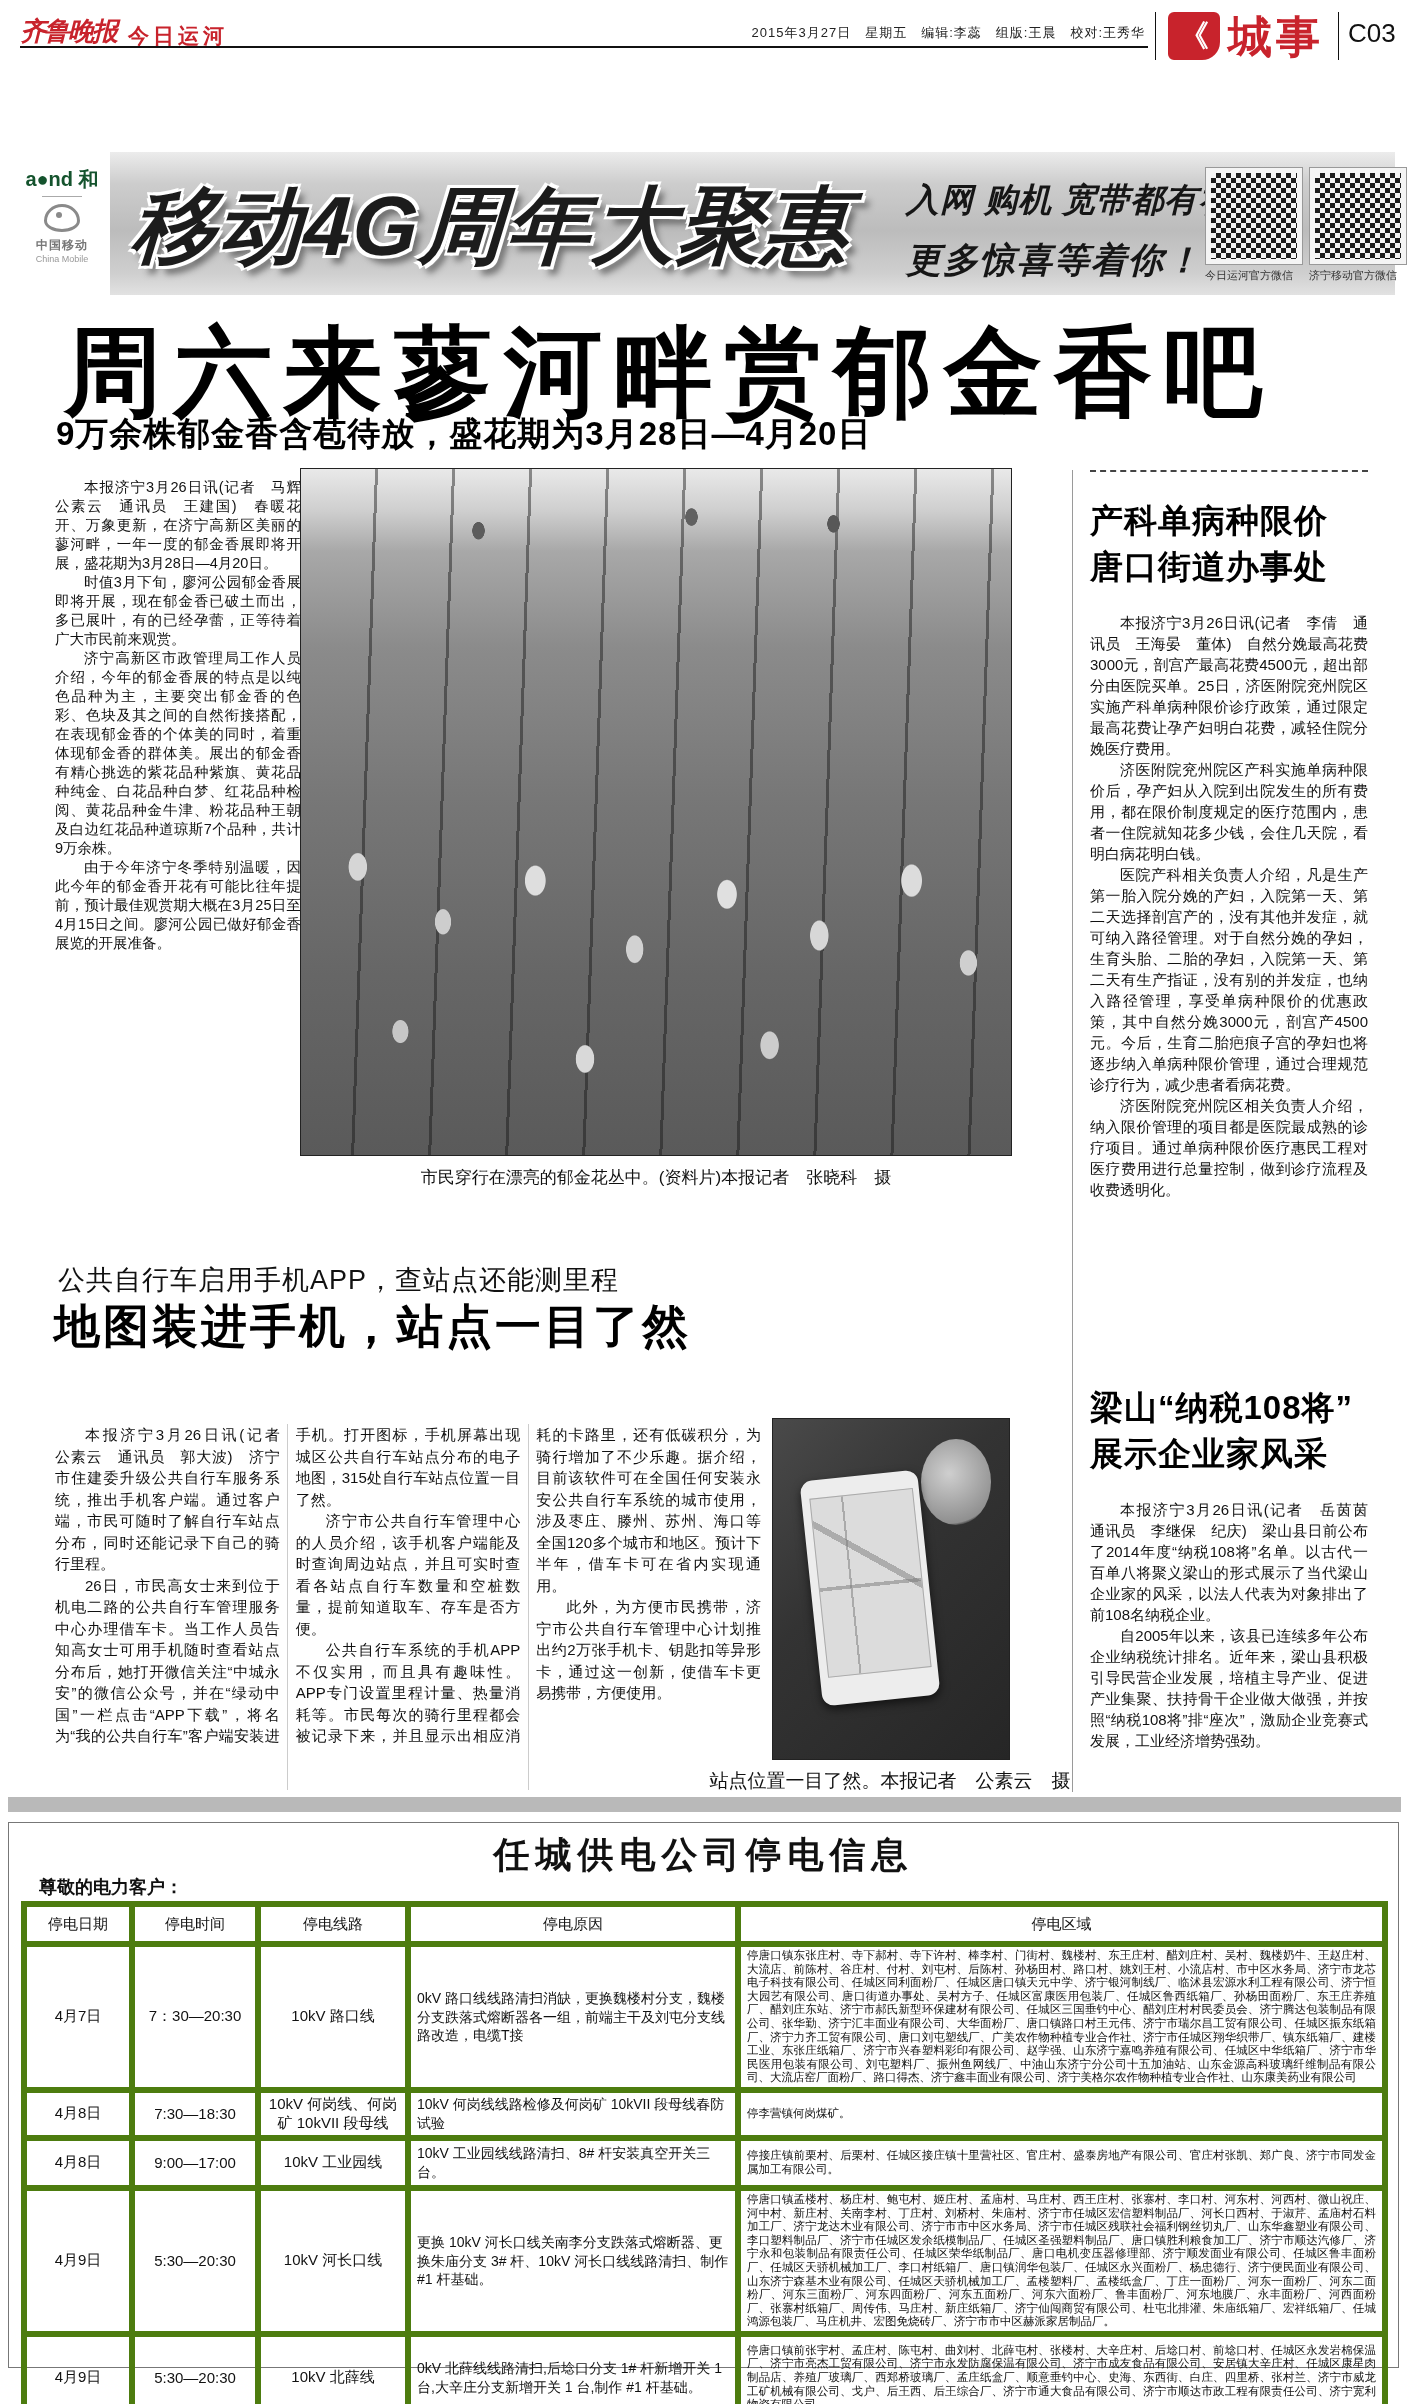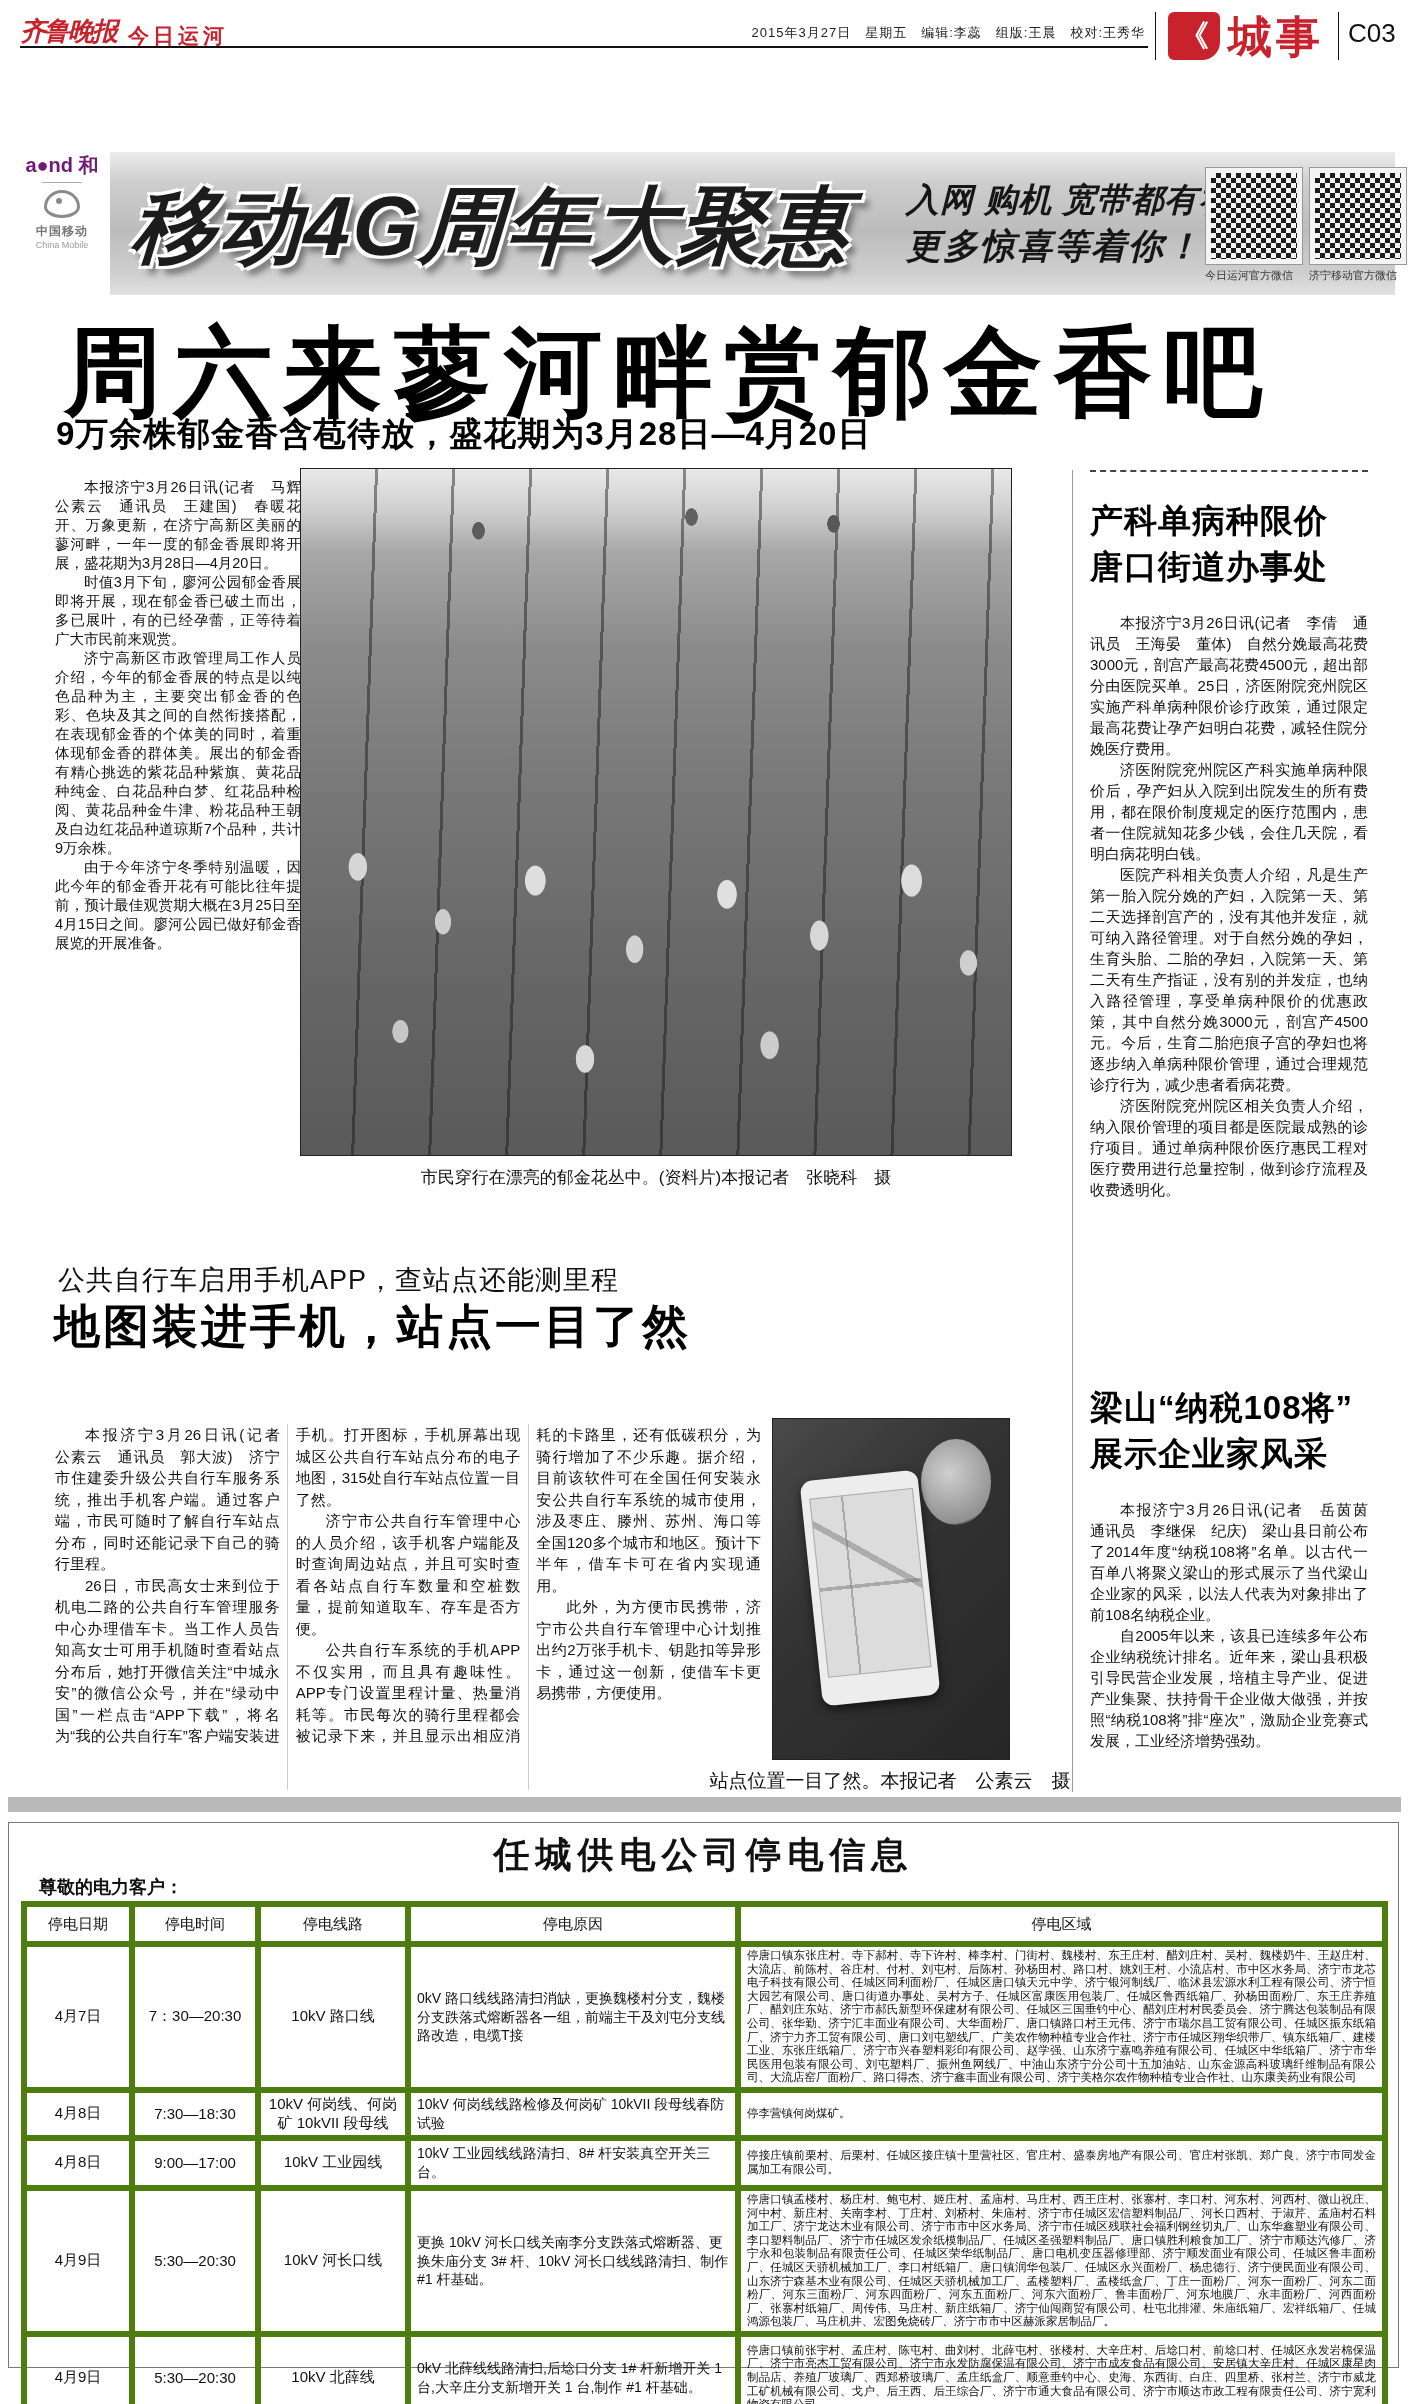--- a/index.html
+++ b/index.html
@@ -17,32 +17,32 @@
   .mast-vline1{position:absolute;left:1155px;top:12px;width:1px;height:48px;background:#111;}
   .badge{position:absolute;left:1168px;top:12px;width:52px;height:48px;background:#c8232c;border-radius:6px 6px 18px 6px;
     color:#fff;font-size:30px;font-weight:900;text-align:center;line-height:48px;}
   .section-name{position:absolute;left:1228px;top:8px;font-size:44px;font-weight:900;color:#c8232c;letter-spacing:4px;}
   .mast-vline2{position:absolute;left:1338px;top:12px;width:1px;height:48px;background:#111;}
   .page-no{position:absolute;left:1348px;top:18px;font-size:26px;color:#111;font-weight:500;}
   
   .ad{position:absolute;left:14px;top:152px;width:1381px;height:143px;
     background:linear-gradient(180deg,#ececec 0%,#cdcdcd 22%,#bcbcbc 55%,#cfcfcf 85%,#e2e2e2 100%);}
   .ad-left{position:absolute;left:0;top:0;width:96px;height:143px;background:#fff;text-align:center;}
-  .and-logo{margin-top:3px;font-size:20px;font-weight:900;color:#701a75;line-height:20px;}
+  .and-logo{margin-top:17px;font-size:20px;font-weight:900;color:#14532d;line-height:20px;}
   .and-sep{width:40px;height:1px;background:#aaa;margin:7px auto;}
   .cm-glyph{width:30px;height:22px;margin:0 auto;border:3px solid #8a8a8a;border-radius:50% 50% 50% 50%/60% 60% 40% 40%;position:relative;}
   .cm-glyph:after{content:"";position:absolute;left:9px;top:5px;width:6px;height:6px;background:#8a8a8a;border-radius:50%;}
   .cm-name{font-size:12px;color:#777;font-weight:700;margin-top:5px;letter-spacing:1px;}
   .cm-en{font-size:9px;color:#999;}
   .ad-headline{position:absolute;left:118px;top:18px;width:760px;font-size:84px;font-weight:900;font-style:italic;
     color:#1c1c1c;letter-spacing:2px;white-space:nowrap;transform:skewX(-3deg);
     text-shadow:-3px -3px 0 #fff,3px -3px 0 #fff,-3px 3px 0 #fff,3px 3px 0 #fff,7px 8px 6px rgba(40,40,40,.55);}
   .ad-lines{position:absolute;left:892px;top:26px;width:300px;font-weight:900;color:#161616;font-style:italic;}
   .ad-line1{font-size:33px;white-space:nowrap;letter-spacing:1px;}
-  .ad-line2{font-size:35px;letter-spacing:2px;}
+  .ad-line2{font-size:35px;margin-top:14px;letter-spacing:2px;}
   .qr{position:absolute;top:16px;width:86px;height:86px;background:
       repeating-conic-gradient(#1c1c1c 0% 25%, #f4f4f4 0% 50%) 0 0/10px 10px;
       border:5px solid #f4f4f4;outline:1px solid #999;}
   .qr-1{left:1192px;} .qr-2{left:1296px;}
   .qr-label{position:absolute;top:116px;width:96px;text-align:center;font-size:11px;color:#333;}
   .qr-label-1{left:1187px;} .qr-label-2{left:1291px;}
   
   .lead-headline{position:absolute;left:52px;top:296px;width:1310px;font-size:98px;font-weight:900;
     letter-spacing:12px;white-space:nowrap;color:#000;font-family:"Liberation Sans",sans-serif;}
   .lead-subhead{position:absolute;left:56px;top:412px;font-size:33px;font-weight:700;letter-spacing:1px;color:#000;}

